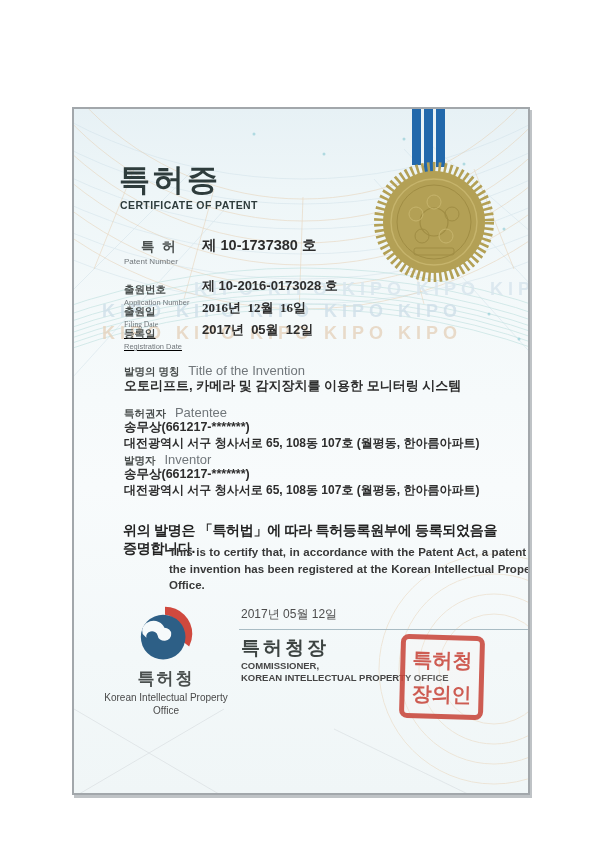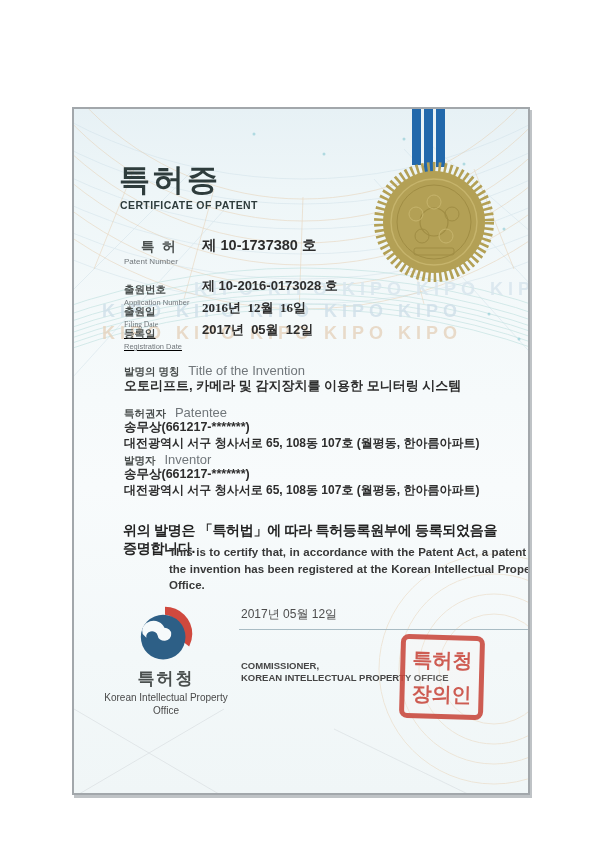--- a/index.html
+++ b/index.html
@@ -214,20 +214,21 @@
       <span class="lab-en">Inventor</span>
     </div>
     <div class="val i-name">송무상(661217-*******)</div>
     <div class="val i-addr">대전광역시 서구 청사서로 65, 108동 107호 (월평동, 한아름아파트)</div>
 
     <div class="stmt-ko">위의 발명은 「특허법」에 따라 특허등록원부에 등록되었음을 증명합니다.</div>
     <div class="stmt-en">This is to certify that, in accordance with the Patent Act, a patent for the invention has been registered at the Korean Intellectual Property Office.</div>
 
     <div class="sign-date">2017년 05월 12일</div>
     <div class="sign-line"></div>
+    <div class="comm-ko">특허청장</div>
     <div class="comm-en1">COMMISSIONER,</div>
     <div class="comm-en2">KOREAN INTELLECTUAL PROPERTY OFFICE</div>
 
     <div class="stamp">
       <div class="srow">특허청</div>
       <div class="srow">장의인</div>
     </div>
 
     <svg class="emblem" viewBox="0 0 100 100">
       <path d="M50 6 A44 44 0 0 1 94 50 A44 44 0 0 1 89 70 L77 61 A33 33 0 0 0 50 19 Z" fill="#d0493e"></path>

